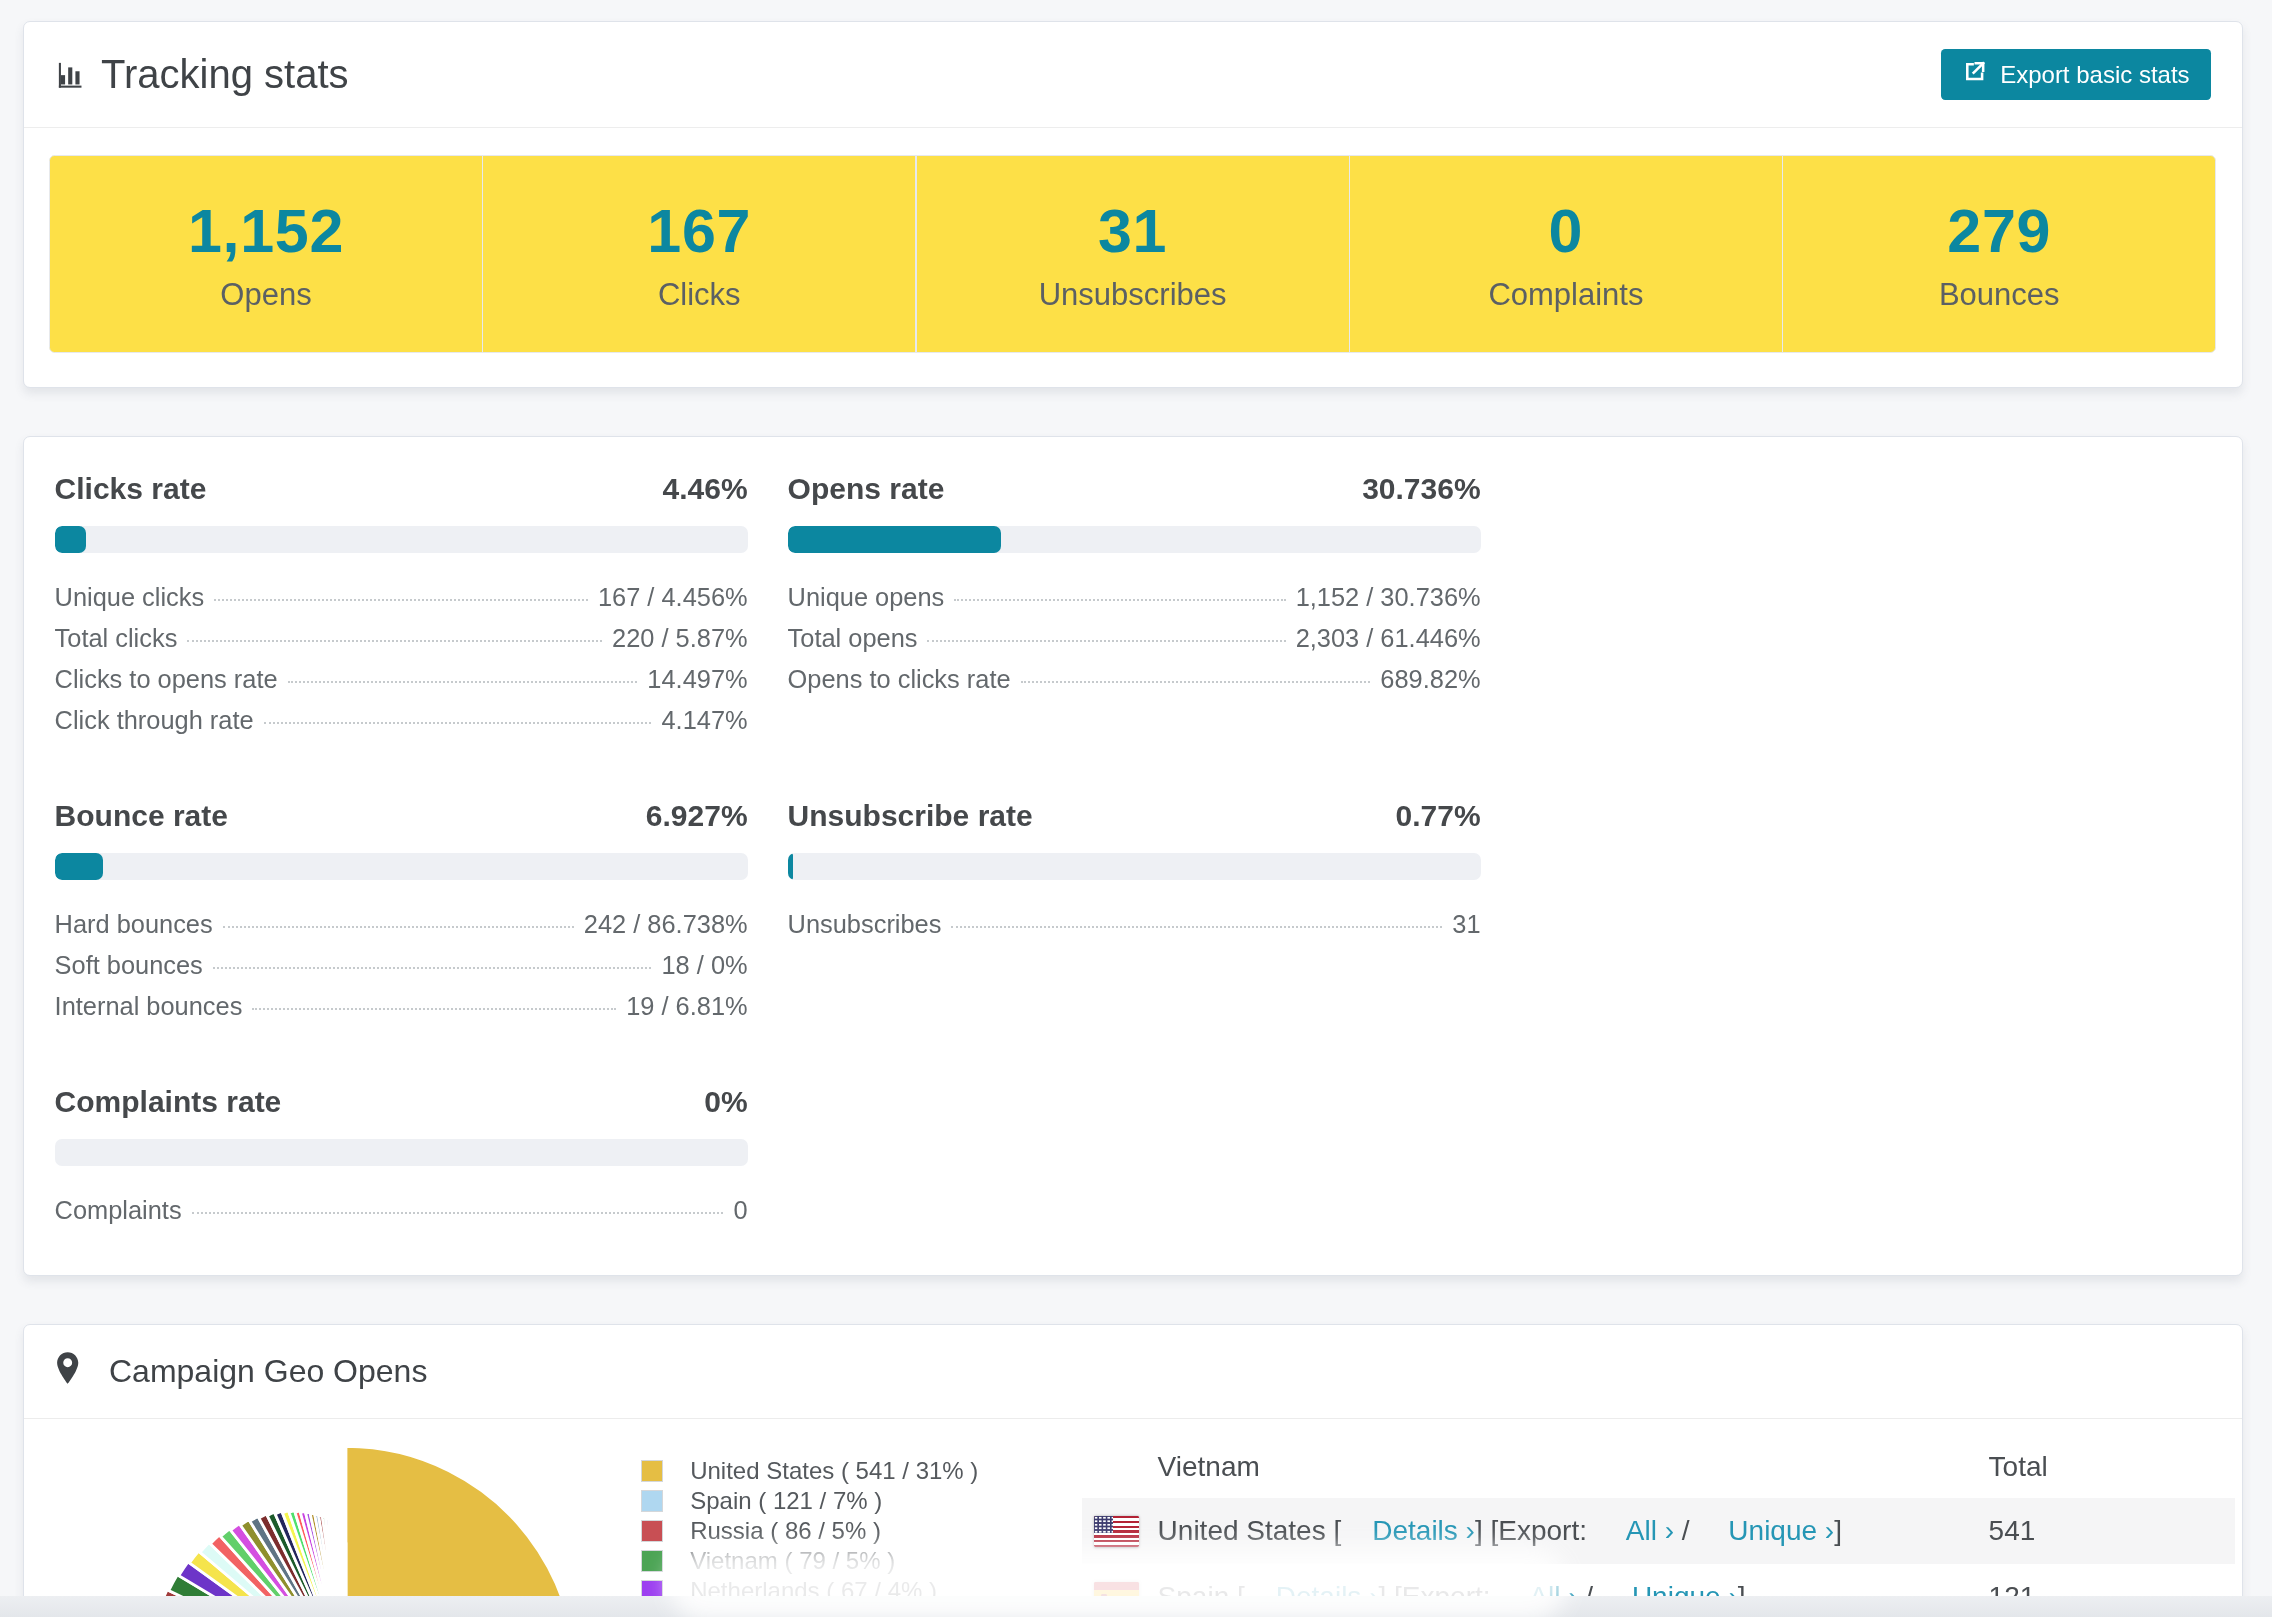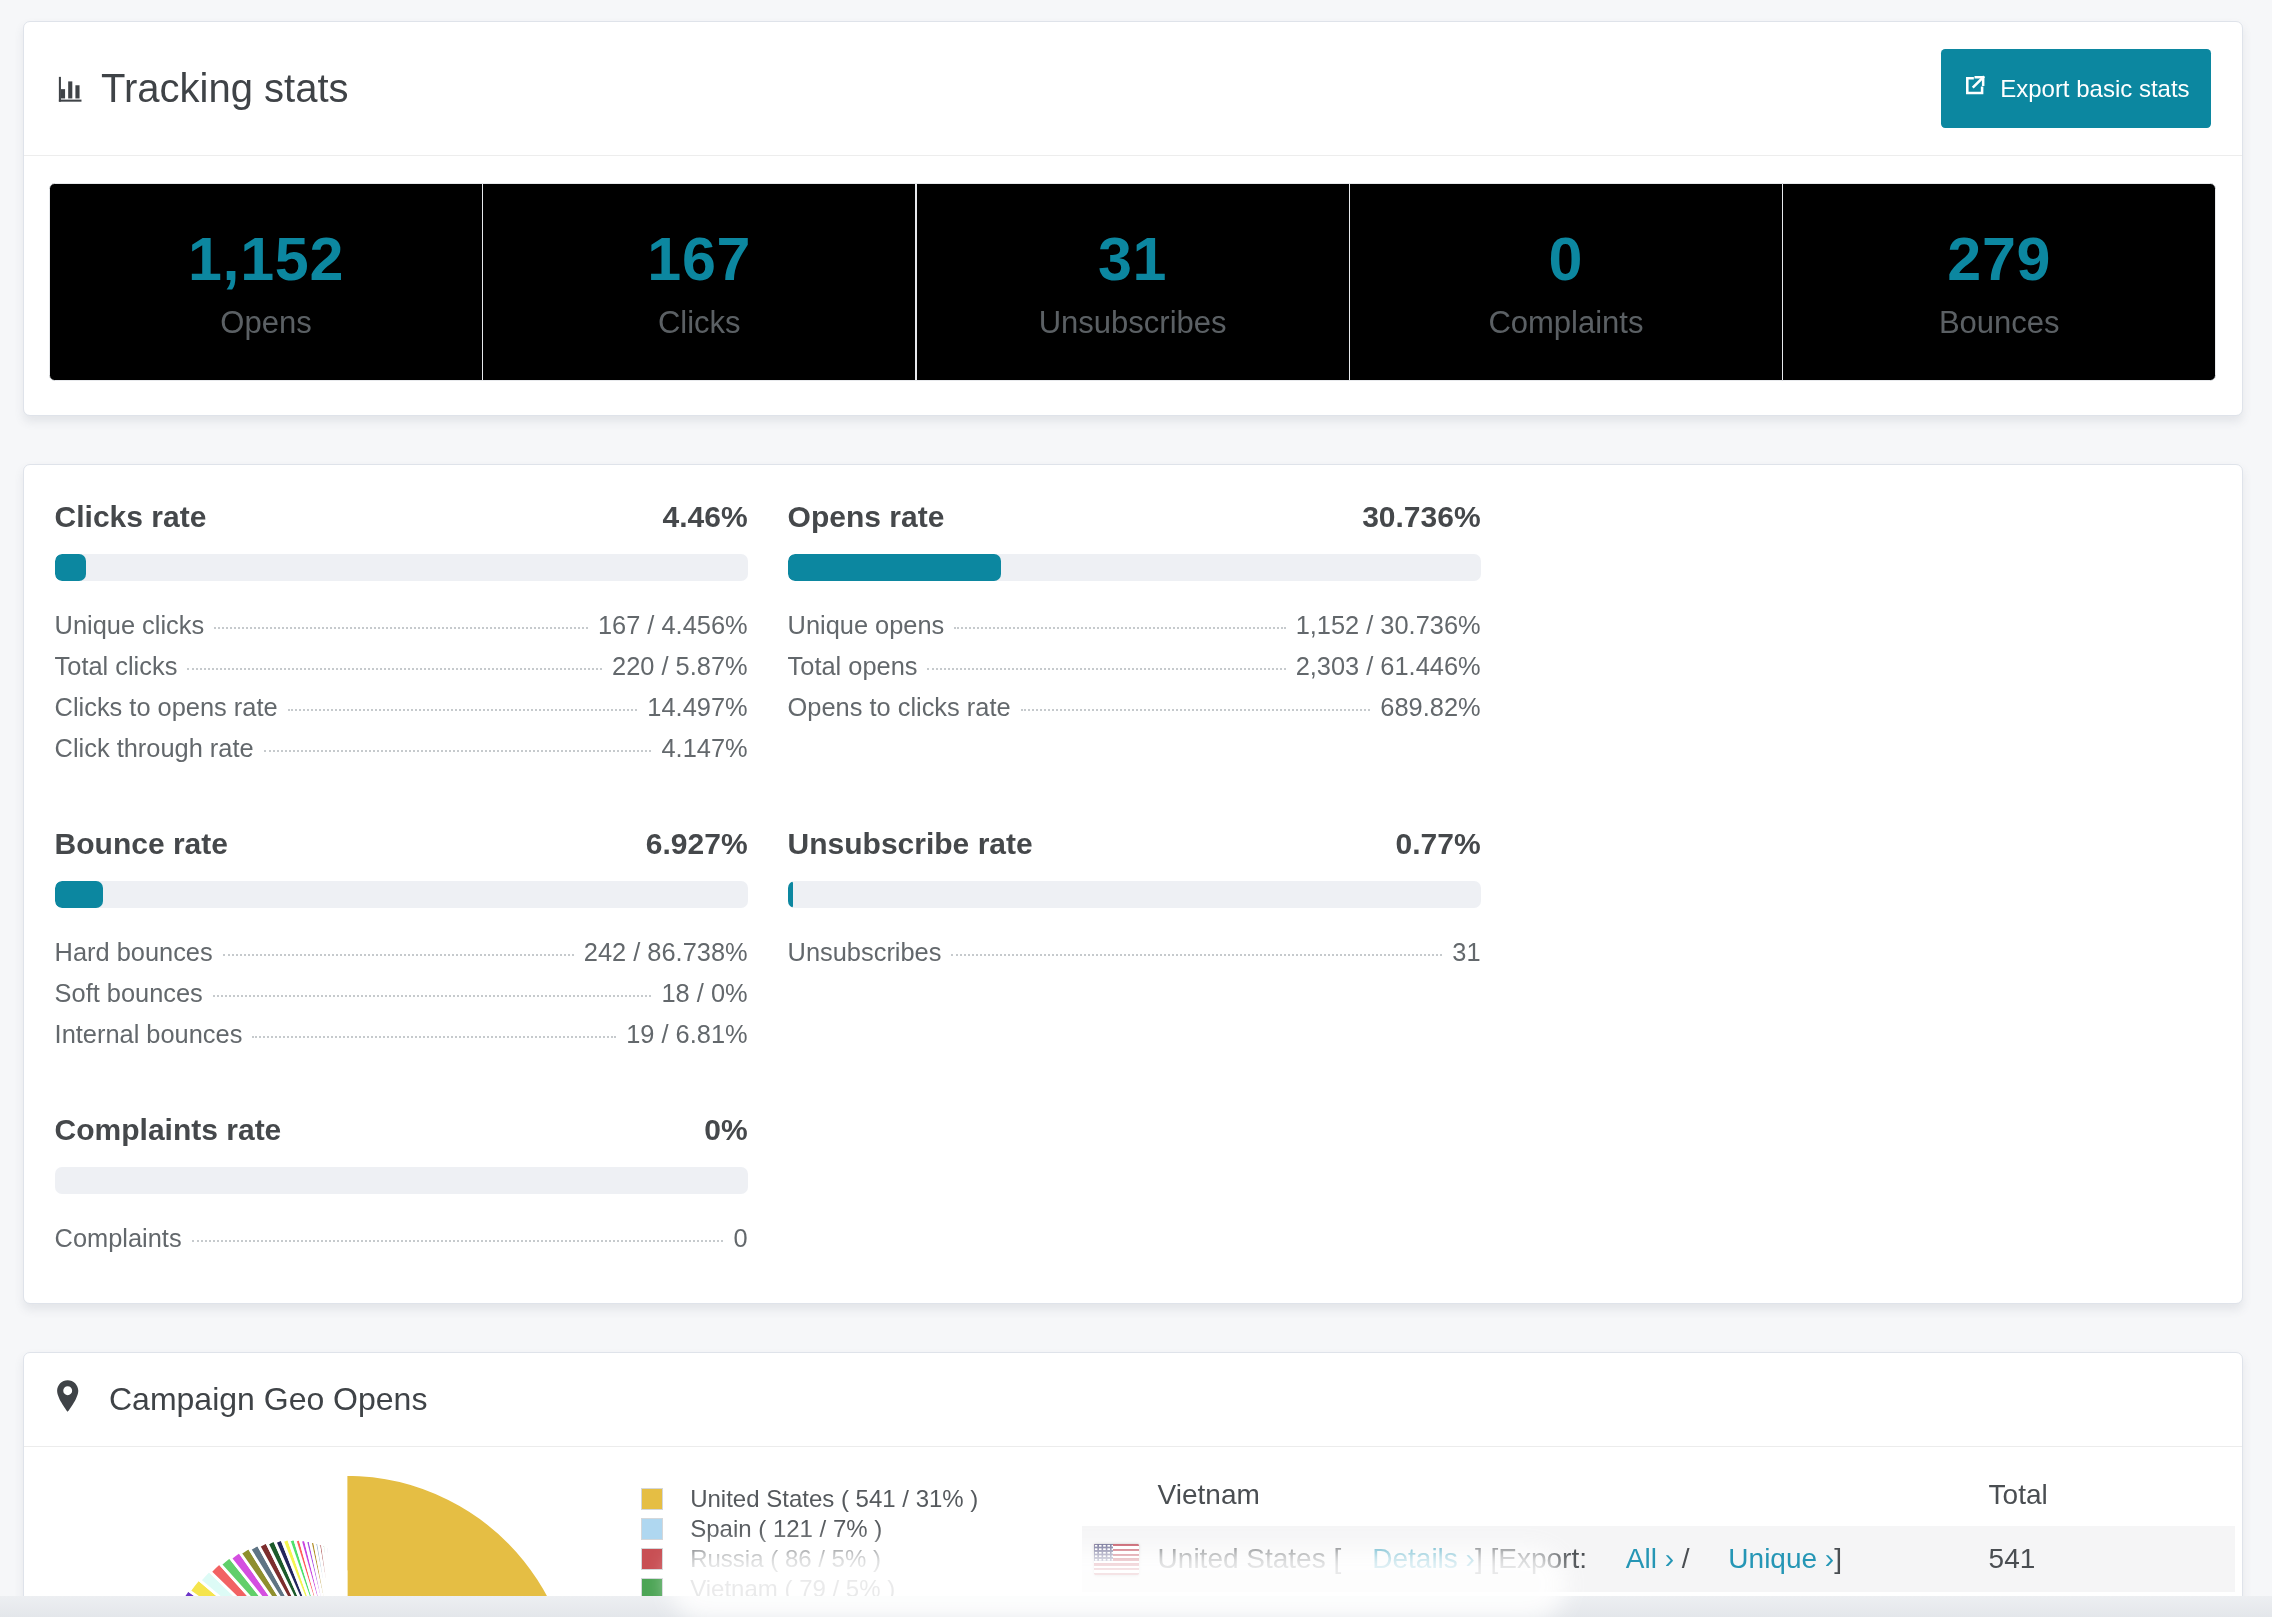--- a/index.html
+++ b/index.html
@@ -18,27 +18,27 @@
   
   .card-header{
     display:flex;justify-content:space-between;align-items:center;
     padding:27px 31px;border-bottom:0.7px solid #ededed;
   }
   .h-title{display:flex;align-items:center;gap:15.5px;font-size:40px;font-weight:500;color:#3F4347;}
   .h-title svg{display:block;}
   .btn-export{
     display:flex;align-items:center;gap:12.7px;border:none;cursor:pointer;
     background:#0C87A0;color:#fff;font-family:inherit;
-    font-size:24px;padding:24px 21px;border-radius:4.2px;
+    font-size:24px;padding:10px 21px;border-radius:4.2px;
   }
   .summary-row{display:flex;padding:27px 25.4px 34px;}
   .stat-box{
     flex:1;border:0.7px solid #e7e9ec;margin-left:-0.7px;height:196px;
     display:flex;flex-direction:column;align-items:center;justify-content:center;
-    background:#000000;
+    background:#fde047;
   }
   .stat-box:first-child{margin-left:0;border-radius:5.6px 0 0 5.6px;}
   .stat-box:last-child{border-radius:0 5.6px 5.6px 0;align-items:center;}
   .stat-num{font-size:61px;font-weight:700;color:#0C87A0;letter-spacing:0.7px;}
   .stat-label{font-size:31px;color:#5B6064;margin-top:11.3px;}
   
   .rates-card{margin-top:48px;padding:35px 31px 38px;}
   .rates-grid{display:flex;flex-wrap:wrap;column-gap:40px;row-gap:52px;}
   .rate-block{width:693px;}
   .rate-head{display:flex;justify-content:space-between;align-items:baseline;

